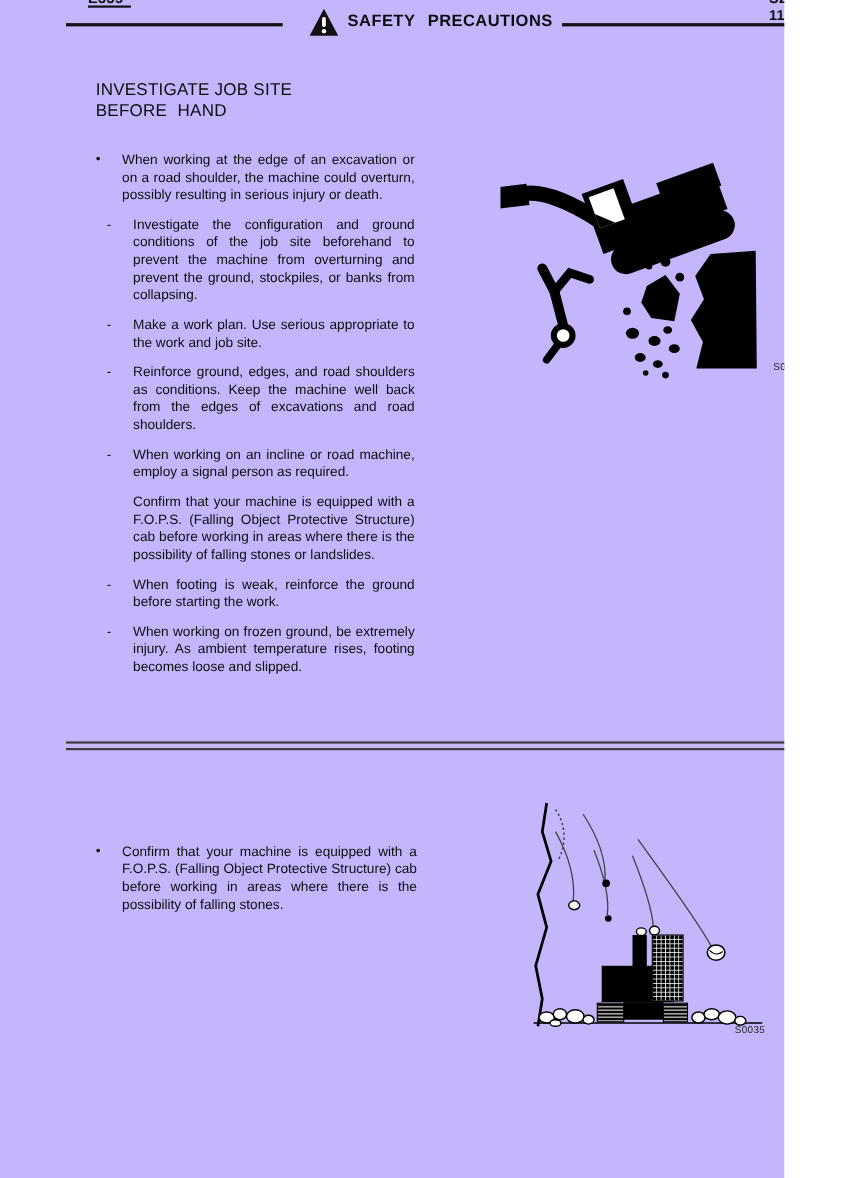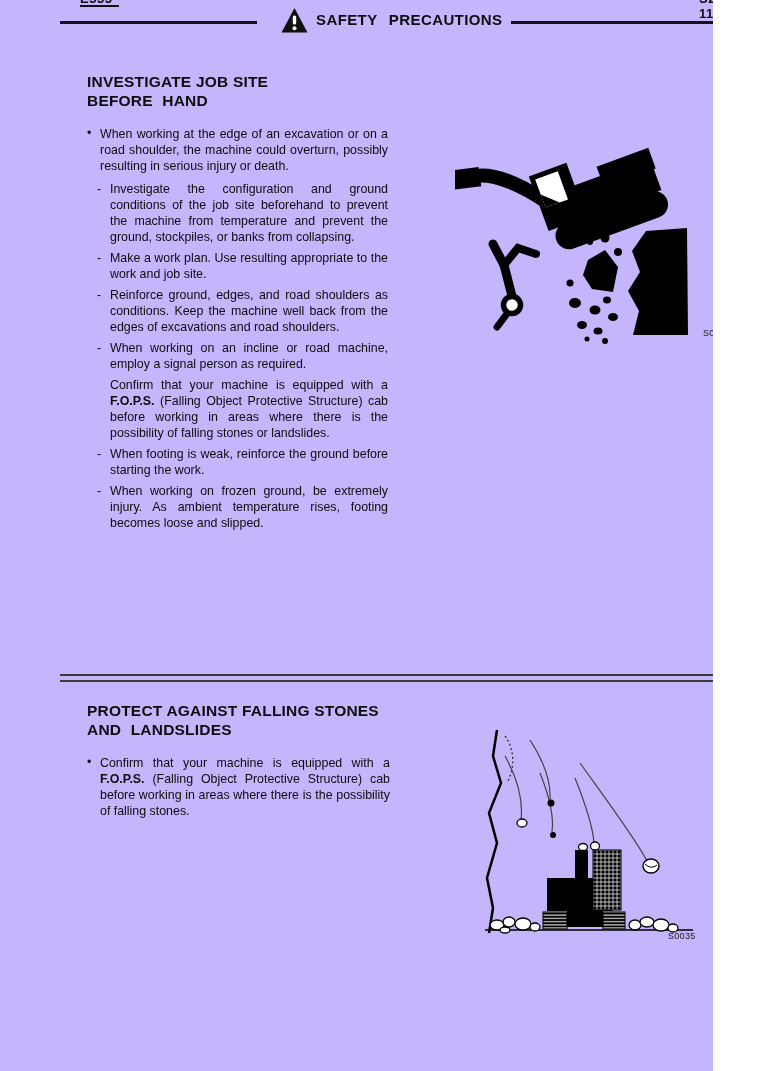--- a/index.html
+++ b/index.html
@@ -14,37 +14,37 @@
 
   
   .banner-rule{position:absolute;top:21px;height:3px;background:#141414;}
   .banner-rule.l{left:60px;width:197px;}
   .banner-rule.r{left:511px;width:220px;}
   .warn-icon{position:absolute;left:281px;top:7px;}
   .banner-title{position:absolute;left:316px;top:11px;font-size:15px;font-weight:bold;
                 letter-spacing:.4px;word-spacing:7px;white-space:nowrap;}
 
   
-  .sec-head{position:absolute;left:87px;margin:0;font-size:15.5px;font-weight:bold;
+  .sec-head{position:absolute;left:87px;margin:0;font-size:15.5px;font-weight:normal;
             line-height:19px;letter-spacing:.2px;}
   .sec-head .line2{word-spacing:5px;text-align:center;}
   .s1-head{top:72px;}
   .s2-head{top:701px;}
 
   
   .content{position:absolute;left:87px;font-size:12.4px;line-height:16px;}
   .content.s1{top:126px;width:301px;}
   .content.s2{top:755px;width:303px;}
-  .content p{margin:0;text-align:justify;}
+  .content p{margin:11px;text-align:justify;}
   .bullet-item{position:relative;padding-left:13px;margin:0 0 7px 0;}
   .bullet-item .bm{position:absolute;left:0;top:-1px;}
   .sub-item{position:relative;margin:0 0 5px 10px;padding-left:13px;}
   .sub-item .dm{position:absolute;left:0;top:0;}
   .cont-para{margin:0 0 5px 10px;padding-left:13px;}
-  b{font-weight:bold;}
+  b{font-weight:normal;}
 
   
   .fig1{position:absolute;left:455px;top:145px;}
   .fig2{position:absolute;left:475px;top:728px;}
   .fig-label{position:absolute;font-size:9px;color:#222;letter-spacing:.3px;}
   .fig-label.f1{left:703px;top:328px;}
   .fig-label.f2{left:668px;top:931px;text-align:center;}
 
   
   .divider{position:absolute;left:60px;top:674px;width:685px;height:4px;
@@ -73,25 +73,25 @@
     <span class="line2">BEFORE HAND</span>
   </h1>
 
   <div class="content s1">
     <div class="bullet-item">
       <span class="bm">•</span>
       <p>When working at the edge of an excavation or on a road shoulder, the machine could overturn, possibly resulting in serious injury or death.</p>
     </div>
     <div class="sub-item">
       <span class="dm">-</span>
-      <p>Investigate the configuration and ground conditions of the job site beforehand to prevent the machine from temperature and prevent the ground, stockpiles, or banks from collapsing.</p>
-    </div>
-    <div class="sub-item">
-      <span class="dm">-</span>
-      <p>Make a work plan. Use resulting appropriate to the work and job site.</p>
+      <p>Investigate the configuration and ground conditions of the job site beforehand to prevent the machine from overturning and prevent the ground, stockpiles, or banks from collapsing.</p>
+    </div>
+    <div class="sub-item">
+      <span class="dm">-</span>
+      <p>Make a work plan. Use serious appropriate to the work and job site.</p>
     </div>
     <div class="sub-item">
       <span class="dm">-</span>
       <p>Reinforce ground, edges, and road shoulders as conditions. Keep the machine well back from the edges of excavations and road shoulders.</p>
     </div>
     <div class="sub-item">
       <span class="dm">-</span>
       <p>When working on an incline or road machine, employ a signal person as required.</p>
     </div>
     <div class="cont-para">
@@ -143,24 +143,20 @@
       <circle cx="150" cy="93" r="4.5"></circle>
       <circle cx="135" cy="97" r="3"></circle>
       <circle cx="150" cy="196" r="3"></circle>
       <circle cx="132" cy="194" r="2.5"></circle>
     </g>
   </svg>
   <div class="fig-label f1">S0034</div>
 
   <div class="divider"></div>
 
-  <h1 class="sec-head s2-head">
-    <span>PROTECT AGAINST FALLING STONES</span><br>
-    <span class="line2">AND LANDSLIDES</span>
-  </h1>
 
   <div class="content s2">
     <div class="bullet-item">
       <span class="bm">•</span>
       <p><span>Confirm that your machine is equipped with a</span> <b>F.O.P.S.</b> <span>(Falling Object Protective Structure) cab before working in areas where there is the possibility of falling stones.</span></p>
     </div>
   </div>
 
   <svg class="fig2" width="235" height="215" viewBox="0 0 235 215">
     <defs>

